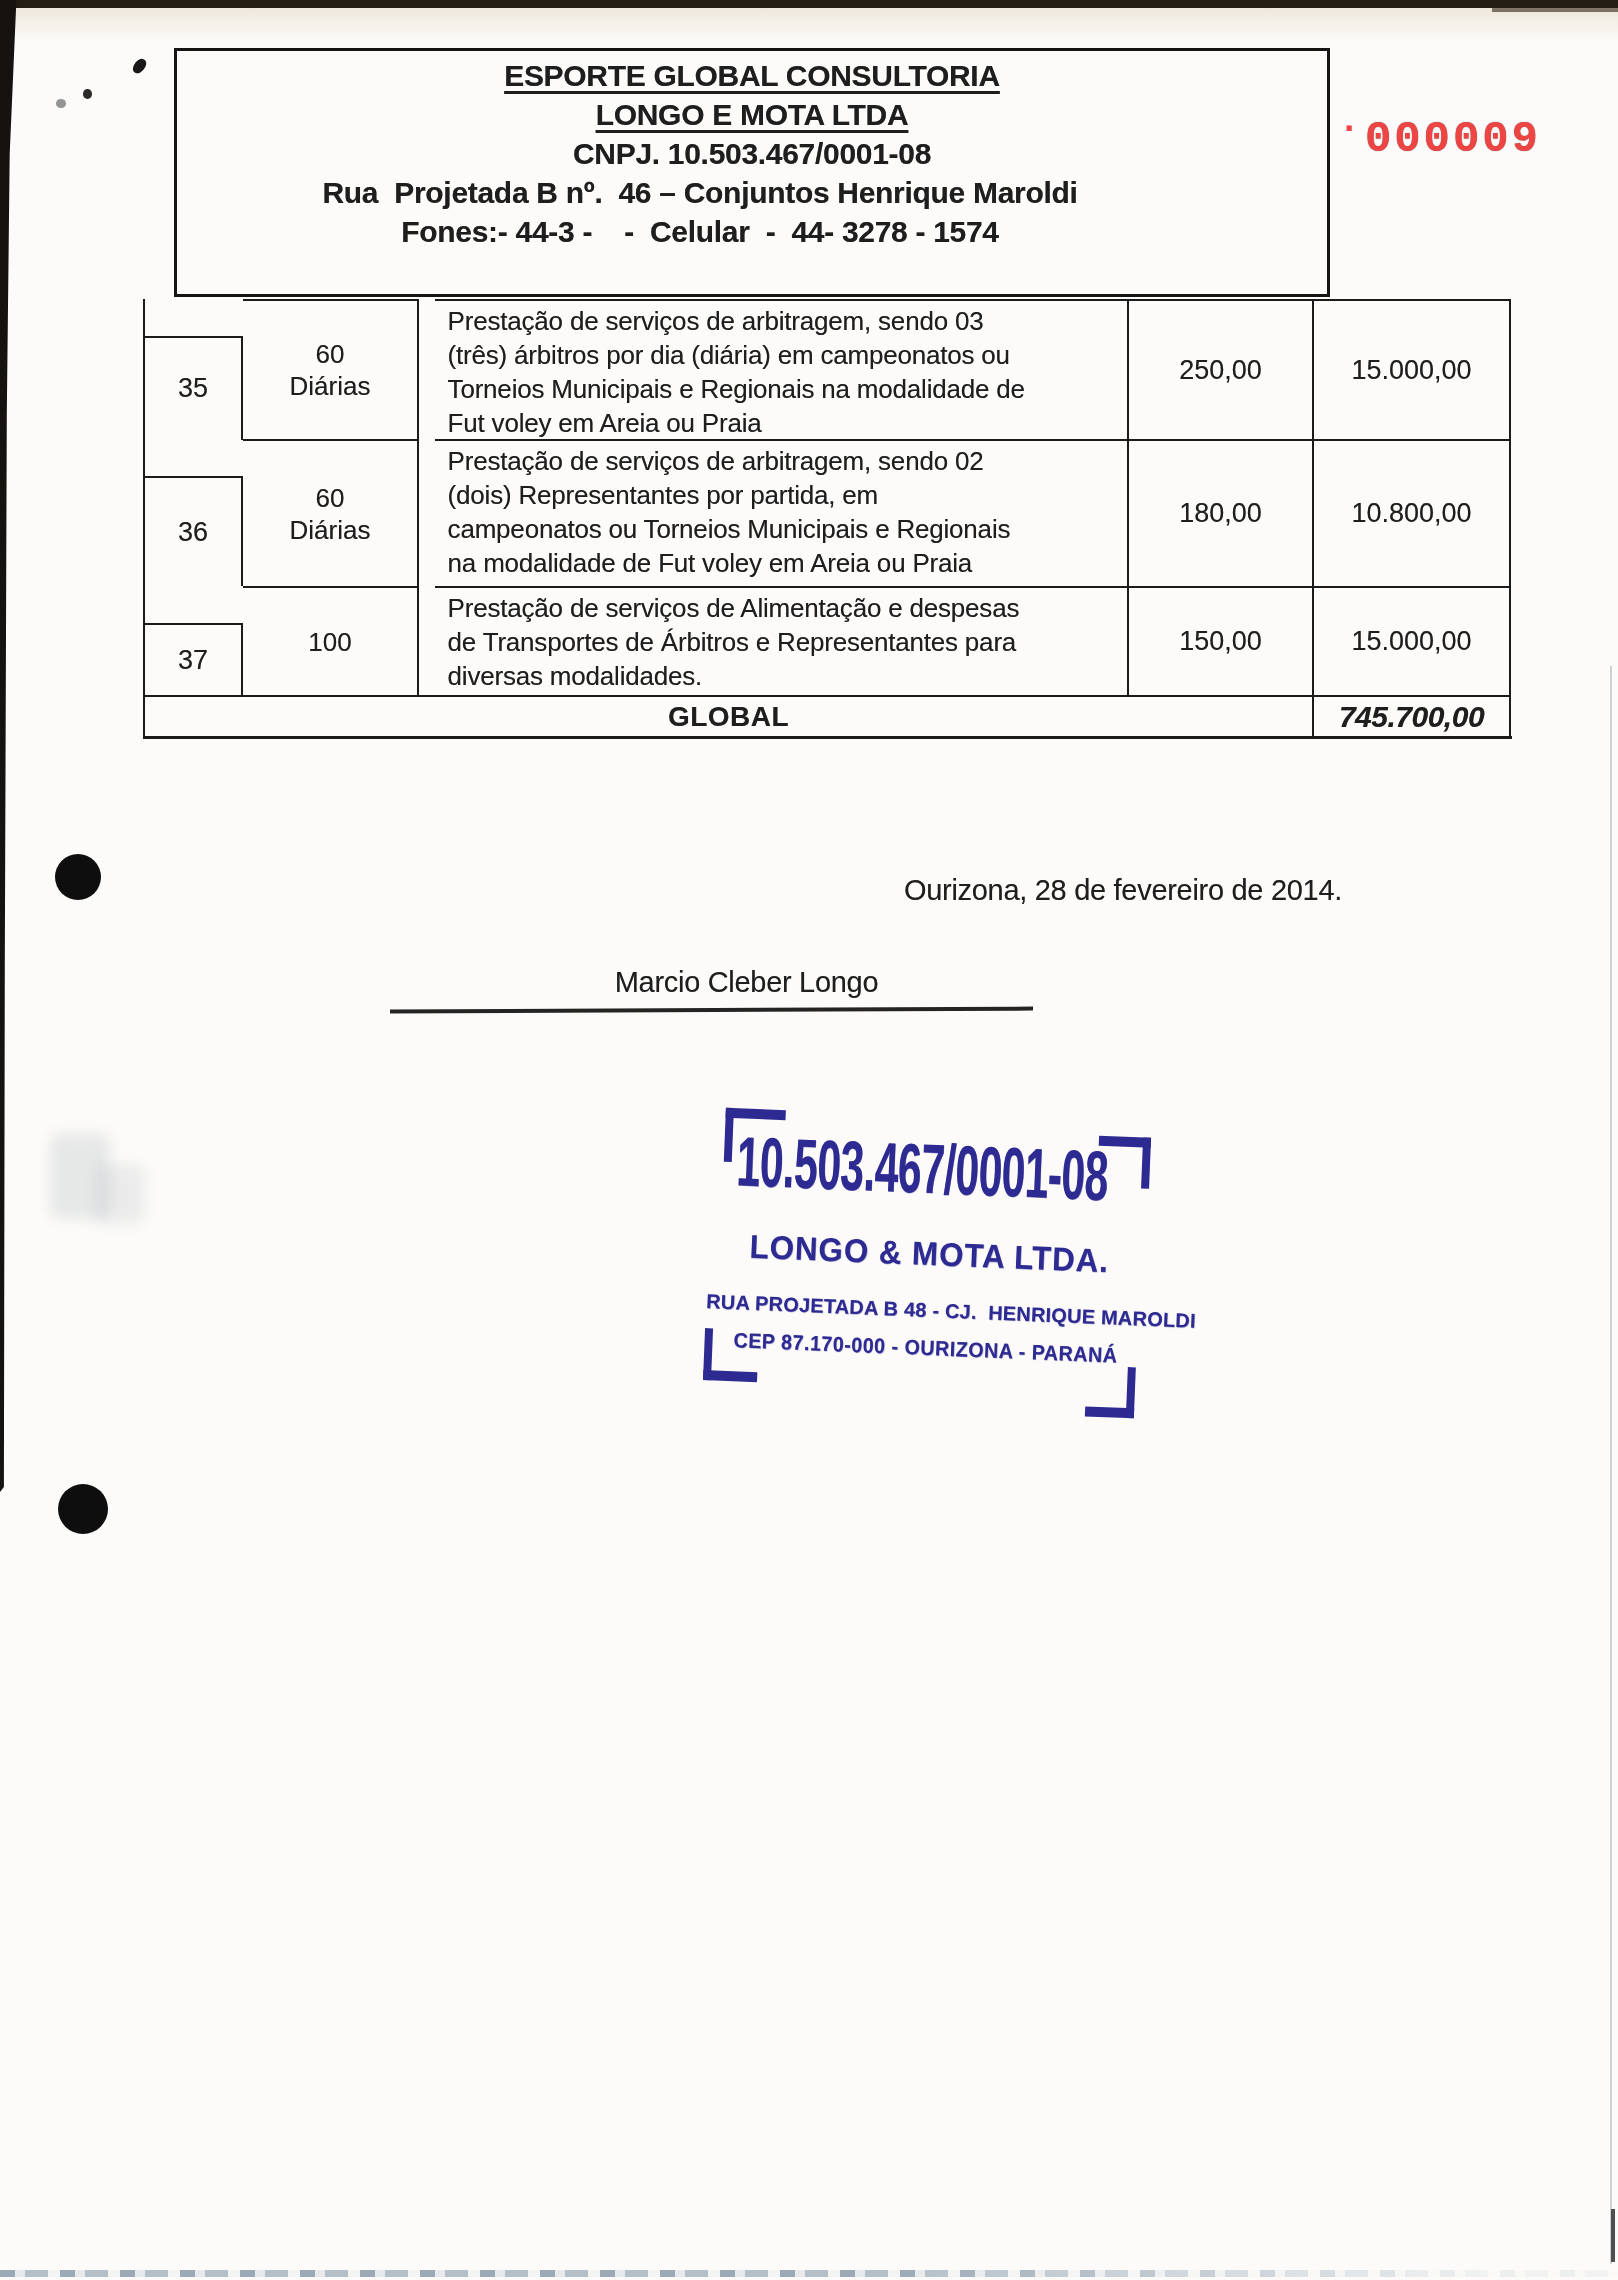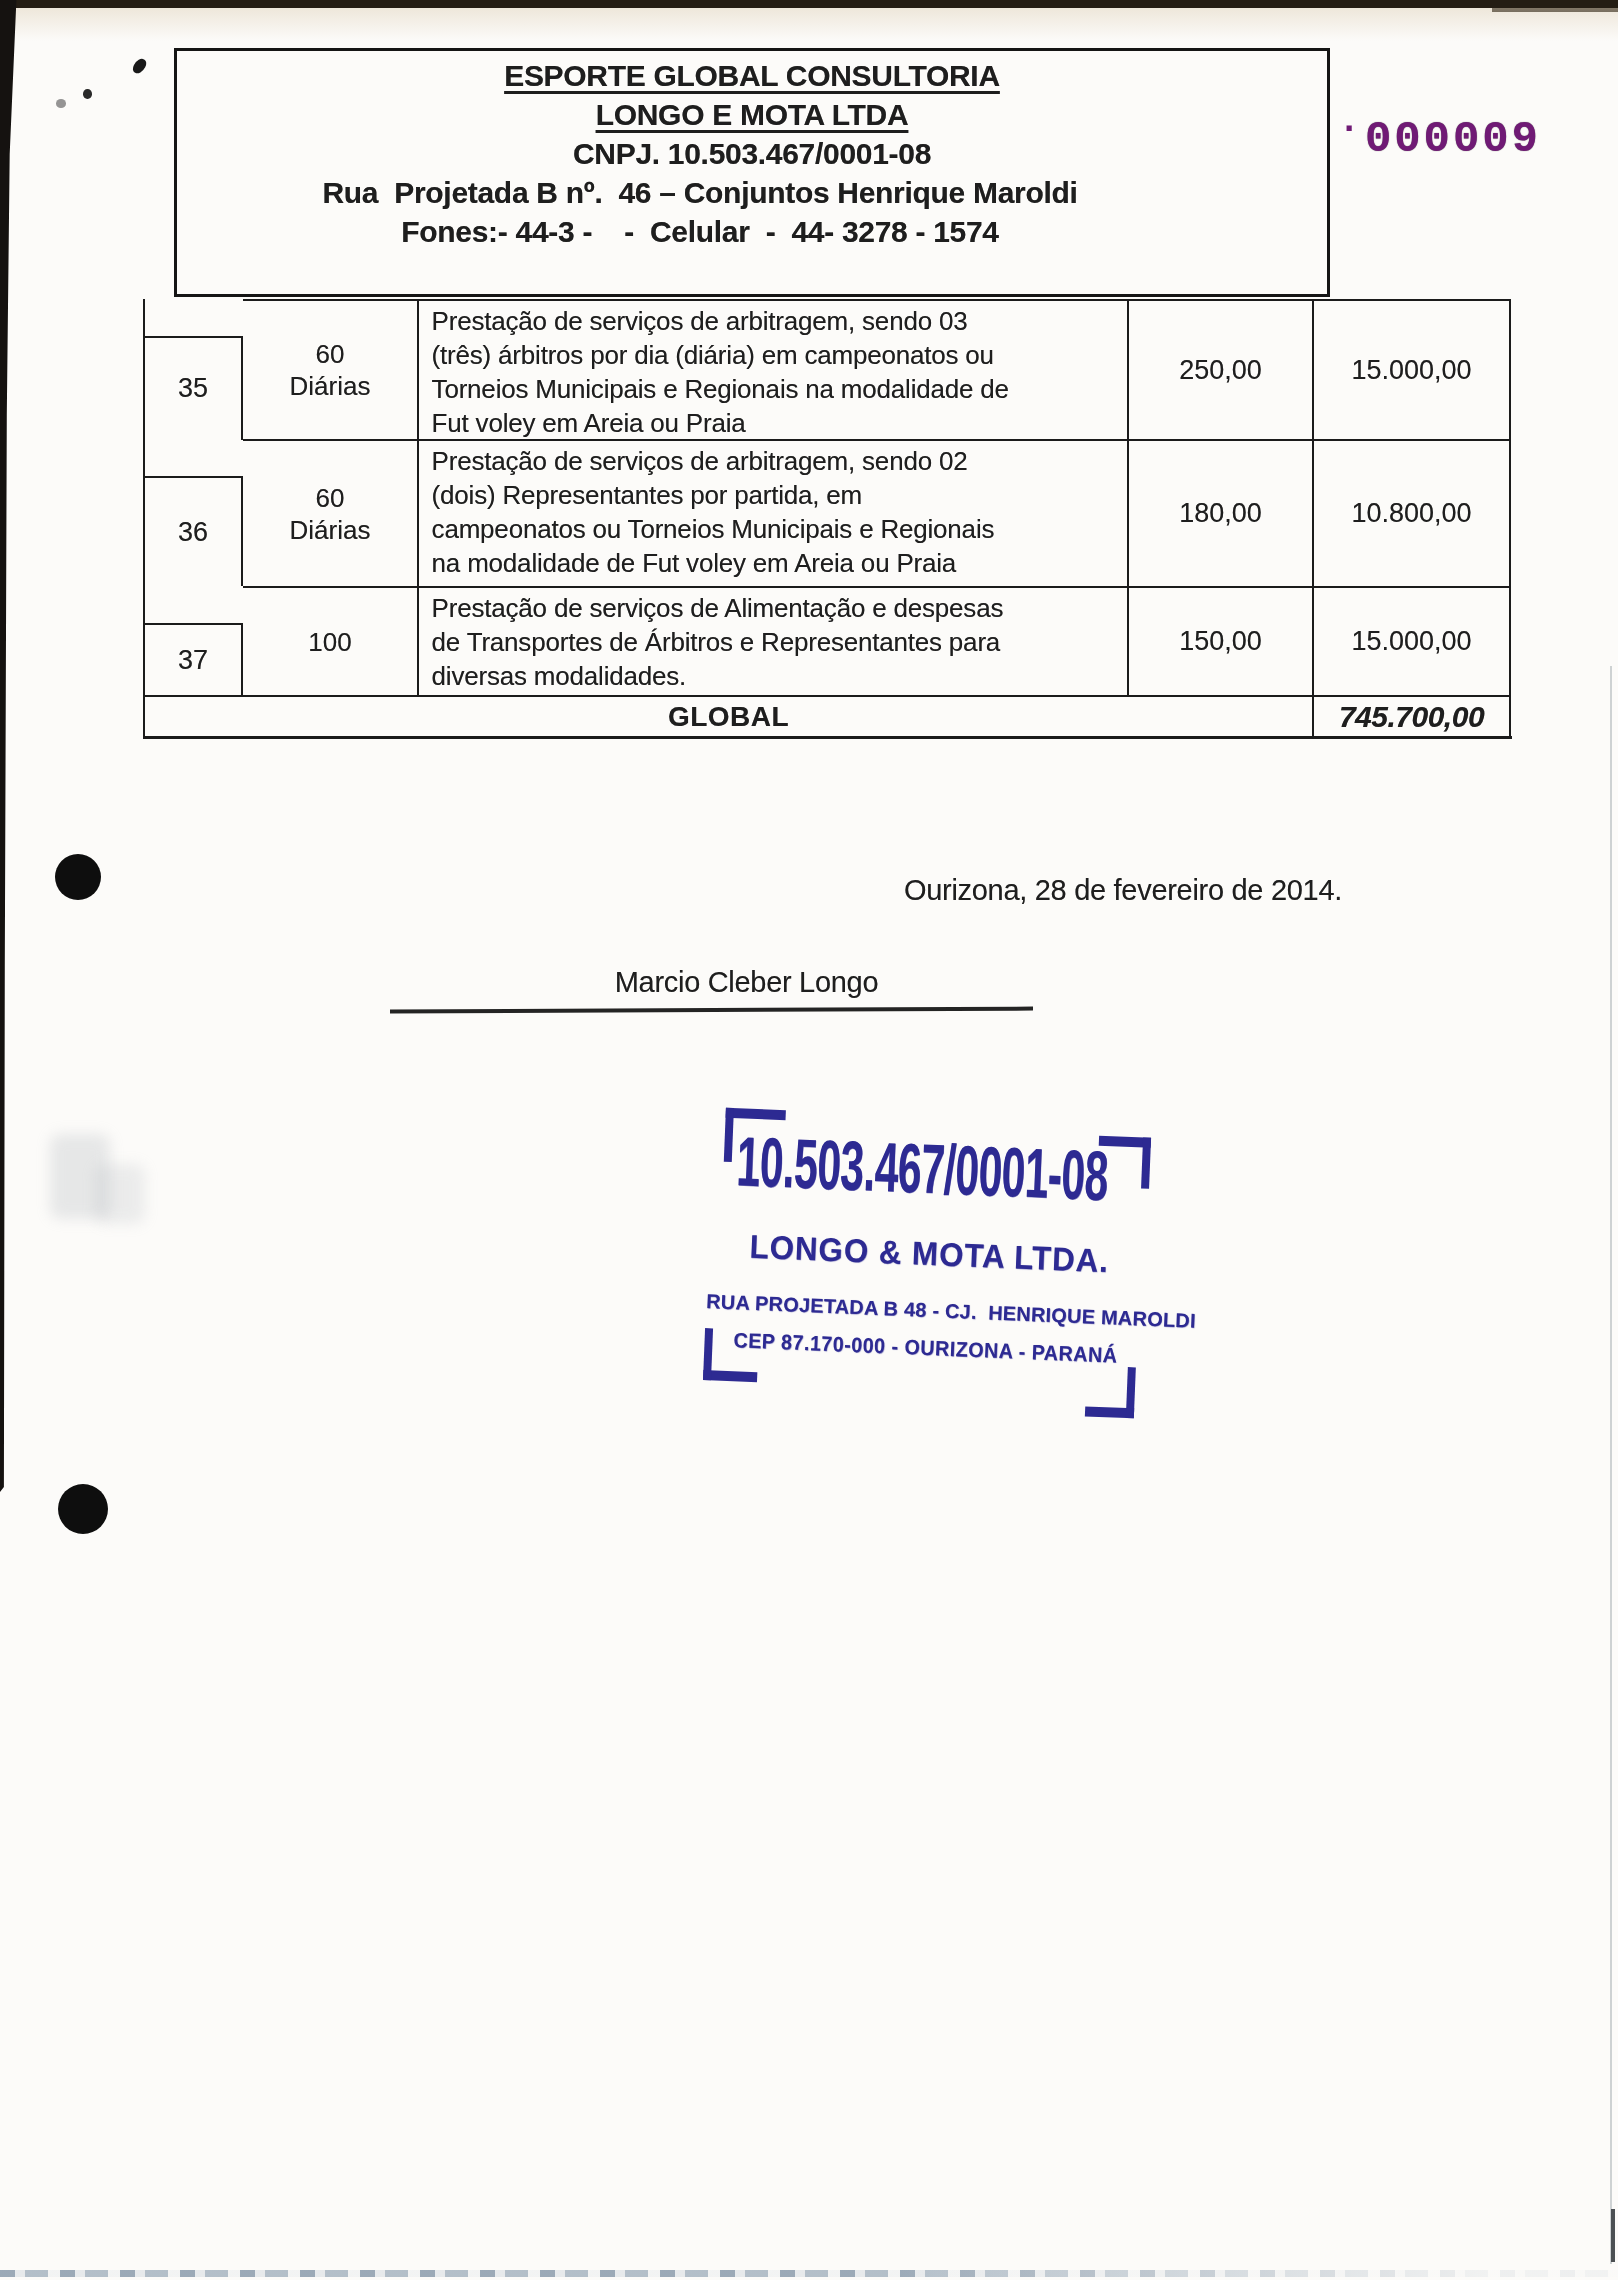--- a/index.html
+++ b/index.html
@@ -38,38 +38,38 @@
     position:absolute; left:174px; top:48px; width:1156px; height:249px;
     border:3.9px solid #151515; box-sizing:border-box; padding-top:4.8px;
     text-shadow:0 0 0.6px rgba(0,0,0,.5);
   }
   .hl { line-height:39px; text-align:center; font-weight:bold; white-space:pre;
         font-size:30px; letter-spacing:-0.3px; }
   .hl .u { text-decoration:underline; text-decoration-thickness:2.9px; text-underline-offset:4.8px; }
   .hl6 { font-size:24.6px; }
   .shift { transform:translateX(-52px); }
 
-  .doc-number { position:absolute; left:1344px; top:114px; white-space:nowrap; color:#701a75; }
+  .doc-number { position:absolute; left:1344px; top:114px; white-space:nowrap; color:#ef4444; }
   .dn-dot { display:inline-block; transform:translateY(-9.7px); font-size:37px; font-weight:bold; margin-right:8.7px; }
   .dn-digits { display:inline-block; font-family:"Liberation Mono", monospace; font-weight:bold;
     font-size:44px; letter-spacing:2.9px; text-shadow:0 0 1px rgba(0,0,0,.6); }
 
   
   .items-table { position:absolute; left:143px; top:299px; width:1369px;
     border-left:2.9px solid #1b1b1b; border-bottom:3.9px solid #1b1b1b; box-sizing:border-box;
     text-shadow:0 0 0.5px rgba(0,0,0,.45); }
   .trow { display:grid; grid-template-columns:98px 176px 710px 185px 197px; }
   .r35 { height:140px; } .r36 { height:147px; } .r37 { height:109px; }
   .total-row { height:41px; grid-template-columns:1169px 197px; }
   .cell { border-right:2.9px solid #1b1b1b; border-top:2.9px solid #1b1b1b; box-sizing:border-box;
     display:flex; align-items:center; justify-content:center; }
   .c-item { font-size:27px;margin-top:37px; }
   .c-qty  { font-size:26px; line-height:32px; white-space:pre-line; text-align:center; }
   .c-desc { font-size:26px; line-height:34px; letter-spacing:-0.2px; white-space:pre-line;
-            align-items:flex-start; justify-content:flex-start; padding:2.9px 3.9px 0 12.6px; }
+            align-items:flex-start; justify-content:flex-start; padding:2.9px 3.9px 0 12.6px;margin-left:16px; }
   .c-price, .c-total { font-size:27px; }
   .c-total-label { font-weight:bold; font-size:28px; letter-spacing:0.5px; }
   .c-total-value { font-weight:bold; font-style:italic; font-size:30px; letter-spacing:-0.5px; }
 
   
   .date-line { position:absolute; left:904px; top:874px; font-size:29px; letter-spacing:-0.3px;
     text-shadow:0 0 0.5px rgba(0,0,0,.4); }
   .sig-line { position:absolute; left:390px; top:1008px; width:643px; height:3.9px; background:#242424;
     transform:rotate(-0.25deg); }
   .sig-name { position:absolute; left:425px; top:966px; width:643px; text-align:center; font-size:29px;

